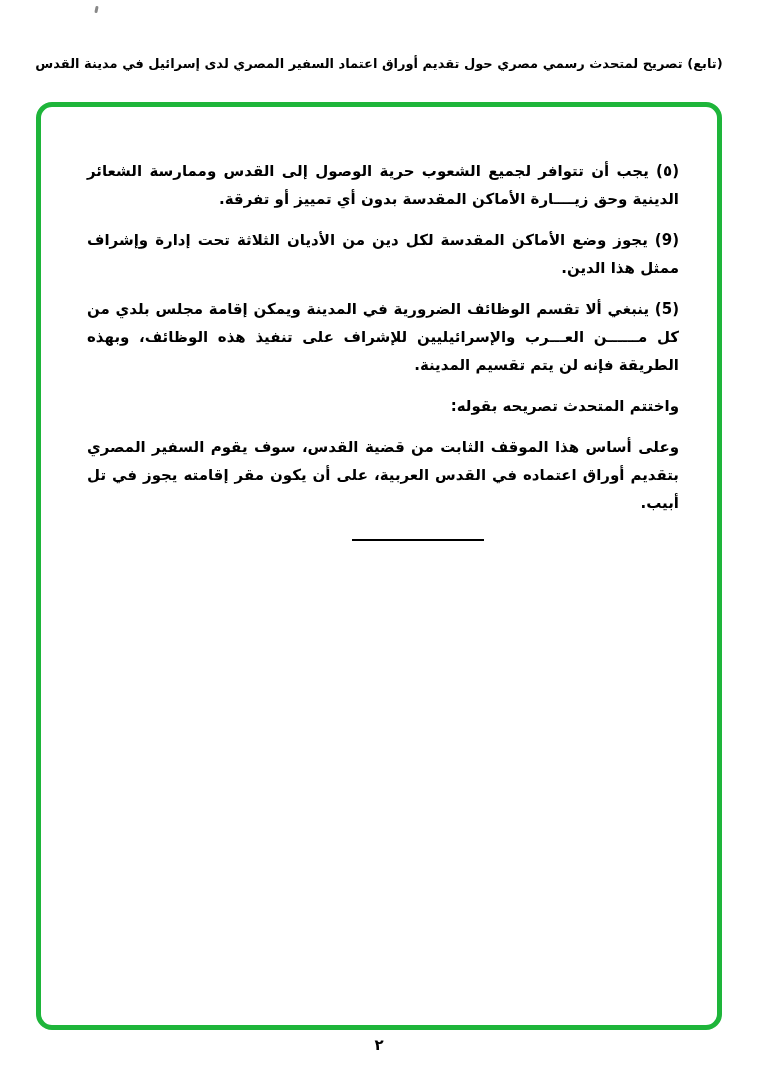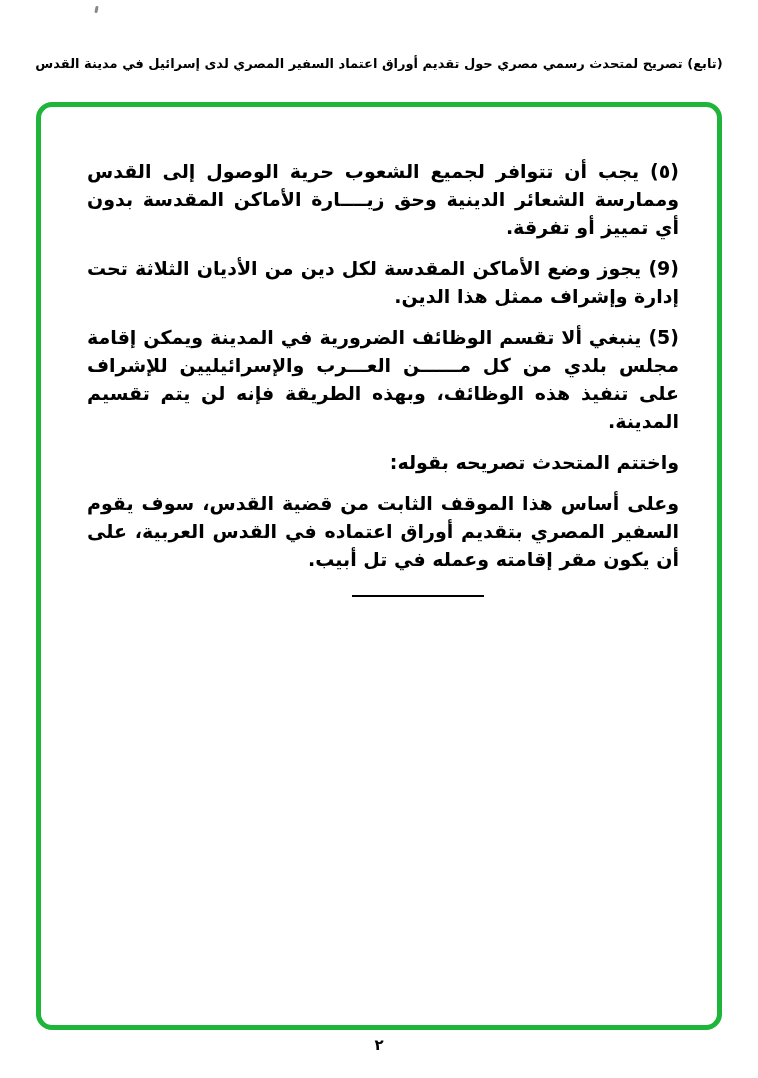--- a/index.html
+++ b/index.html
@@ -50,21 +50,21 @@
   }
   .content {
     position: absolute;
     top: 50px;
     right: 38px;
     left: 46px;
     direction: rtl;
   }
   .para {
     margin: 0 0 13px 0;
-    font-size: 19px;
+    font-size: 15px;
     font-weight: bold;
     line-height: 28px;
     text-align: justify;
     text-align-last: right;
   }
   .para.single {
     text-align: center;
   }
   .divider {
     width: 132px;
@@ -97,21 +97,21 @@
     <div class="content">
 
       <p class="para">(٥) يجب أن تتوافر لجميع الشعوب حرية الوصول إلى القدس وممارسة الشعائر الدينية وحق زيــــارة الأماكن المقدسة بدون أي تمييز أو تفرقة.</p>
 
       <p class="para">(9) يجوز وضع الأماكن المقدسة لكل دين من الأديان الثلاثة تحت إدارة وإشراف ممثل هذا الدين.</p>
 
       <p class="para">(5) ينبغي ألا تقسم الوظائف الضرورية في المدينة ويمكن إقامة مجلس بلدي من كل مــــــن العـــرب والإسرائيليين للإشراف على تنفيذ هذه الوظائف، وبهذه الطريقة فإنه لن يتم تقسيم المدينة.</p>
 
       <p class="para single">واختتم المتحدث تصريحه بقوله:</p>
 
-      <p class="para">وعلى أساس هذا الموقف الثابت من قضية القدس، سوف يقوم السفير المصري بتقديم أوراق اعتماده في القدس العربية، على أن يكون مقر إقامته وعمله في تل أبيب.</p>
+      <p class="para">وعلى أساس هذا الموقف الثابت من قضية القدس، سوف يقوم السفير المصري بتقديم أوراق اعتماده في القدس العربية، على أن يكون مقر إقامته يجوز في تل أبيب.</p>
 
       <div class="divider"></div>
 
     </div>
   </div>
 
   <div class="page-number">٢</div>
 
 </div>
 

